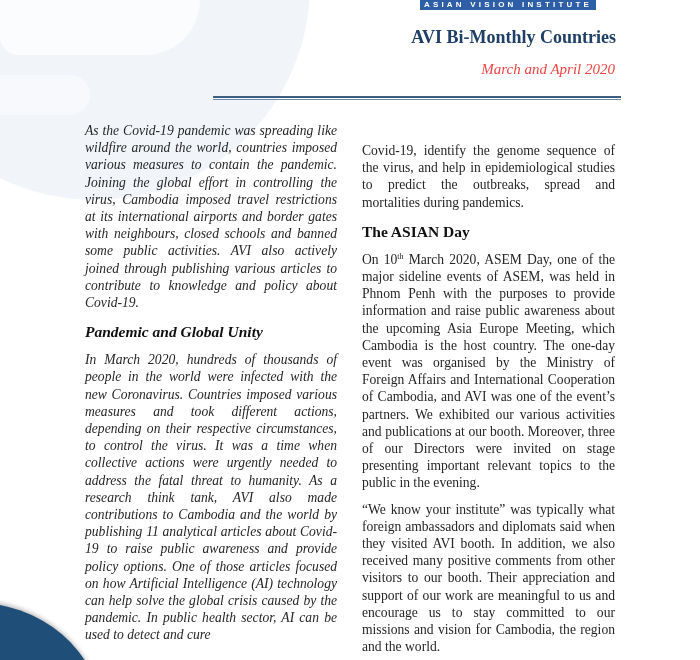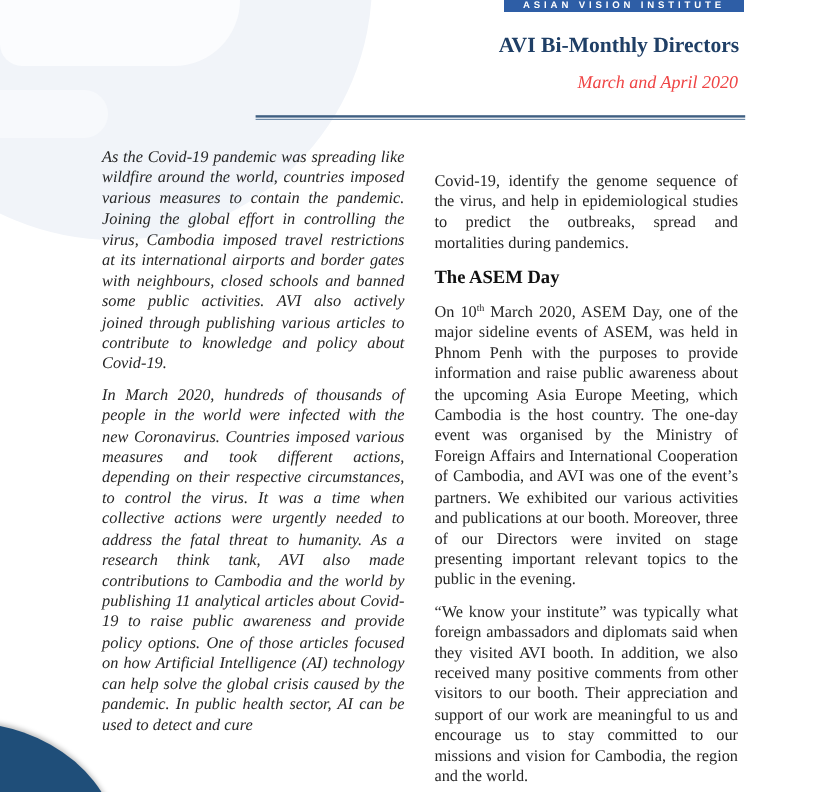--- a/index.html
+++ b/index.html
@@ -53,21 +53,21 @@
       height: 220px;
       border-radius: 50%;
       background: #1f4e79;
       box-shadow: 0 -2px 4px rgba(0,0,0,0.25);
       z-index: 1;
     }
     .banner {
       position: absolute;
       left: 420px;
       top: 0;
-      width: 200px;
+      width: 176px;
       height: 10px;
       background: #2e5ea6;
       color: #ffffff;
       font-family: "Liberation Sans", "DejaVu Sans", sans-serif;
       font-weight: bold;
       font-size: 8px;
       letter-spacing: 3.2px;
       line-height: 9px;
       text-align: center;
       overflow: hidden;
@@ -141,27 +141,28 @@
   </style>
 </head>
 <body>
 
 <div class="watermark"></div>
 <div class="watermark-land-1"></div>
 <div class="watermark-land-2"></div>
 <div class="corner-swoosh"></div>
 
 <div class="banner">ASIAN VISION INSTITUTE</div>
-<div class="newsletter-title">AVI Bi-Monthly Directors</div>
+<div class="newsletter-title">AVI Bi-Monthly Countries</div>
 <div class="newsletter-date">March and April 2020</div>
 <div class="divider"></div>
 
 <div class="column col-left">
   <p>As the Covid-19 pandemic was spreading like wildfire around the world, countries imposed various measures to contain the pandemic. Joining the global effort in controlling the virus, Cambodia imposed travel restrictions at its international airports and border gates with neighbours, closed schools and banned some public activities. AVI also actively joined through publishing various articles to contribute to knowledge and policy about Covid-19.</p>
+  <h2>Pandemic and Global Unity</h2>
   <p>In March 2020, hundreds of thousands of people in the world were infected with the new Coronavirus. Countries imposed various measures and took different actions, depending on their respective circumstances, to control the virus. It was a time when collective actions were urgently needed to address the fatal threat to humanity. As a research think tank, AVI also made contributions to Cambodia and the world by publishing 11 analytical articles about Covid-19 to raise public awareness and provide policy options. One of those articles focused on how Artificial Intelligence (AI) technology can help solve the global crisis caused by the pandemic. In public health sector, AI can be used to detect and cure</p>
 </div>
 
 <div class="column col-right">
   <p>Covid-19, identify the genome sequence of the virus, and help in epidemiological studies to predict the outbreaks, spread and mortalities during pandemics.</p>
-  <h2>The ASEM Day</h2>
+  <h2>The ASIAN Day</h2>
   <p><span>On 10</span><sup>th</sup><span> March 2020, ASEM Day, one of the major sideline events of ASEM, was held in Phnom Penh with the purposes to provide information and raise public awareness about the upcoming Asia Europe Meeting, which Cambodia is the host country. The one-day event was organised by the Ministry of Foreign Affairs and International Cooperation of Cambodia, and AVI was one of the event’s partners. We exhibited our various activities and publications at our booth. Moreover, three of our Directors were invited on stage presenting important relevant topics to the public in the evening.</span></p>
   <p>“We know your institute” was typically what foreign ambassadors and diplomats said when they visited AVI booth. In addition, we also received many positive comments from other visitors to our booth. Their appreciation and support of our work are meaningful to us and encourage us to stay committed to our missions and vision for Cambodia, the region and the world.</p>
 </div>
 
 </body></html>

